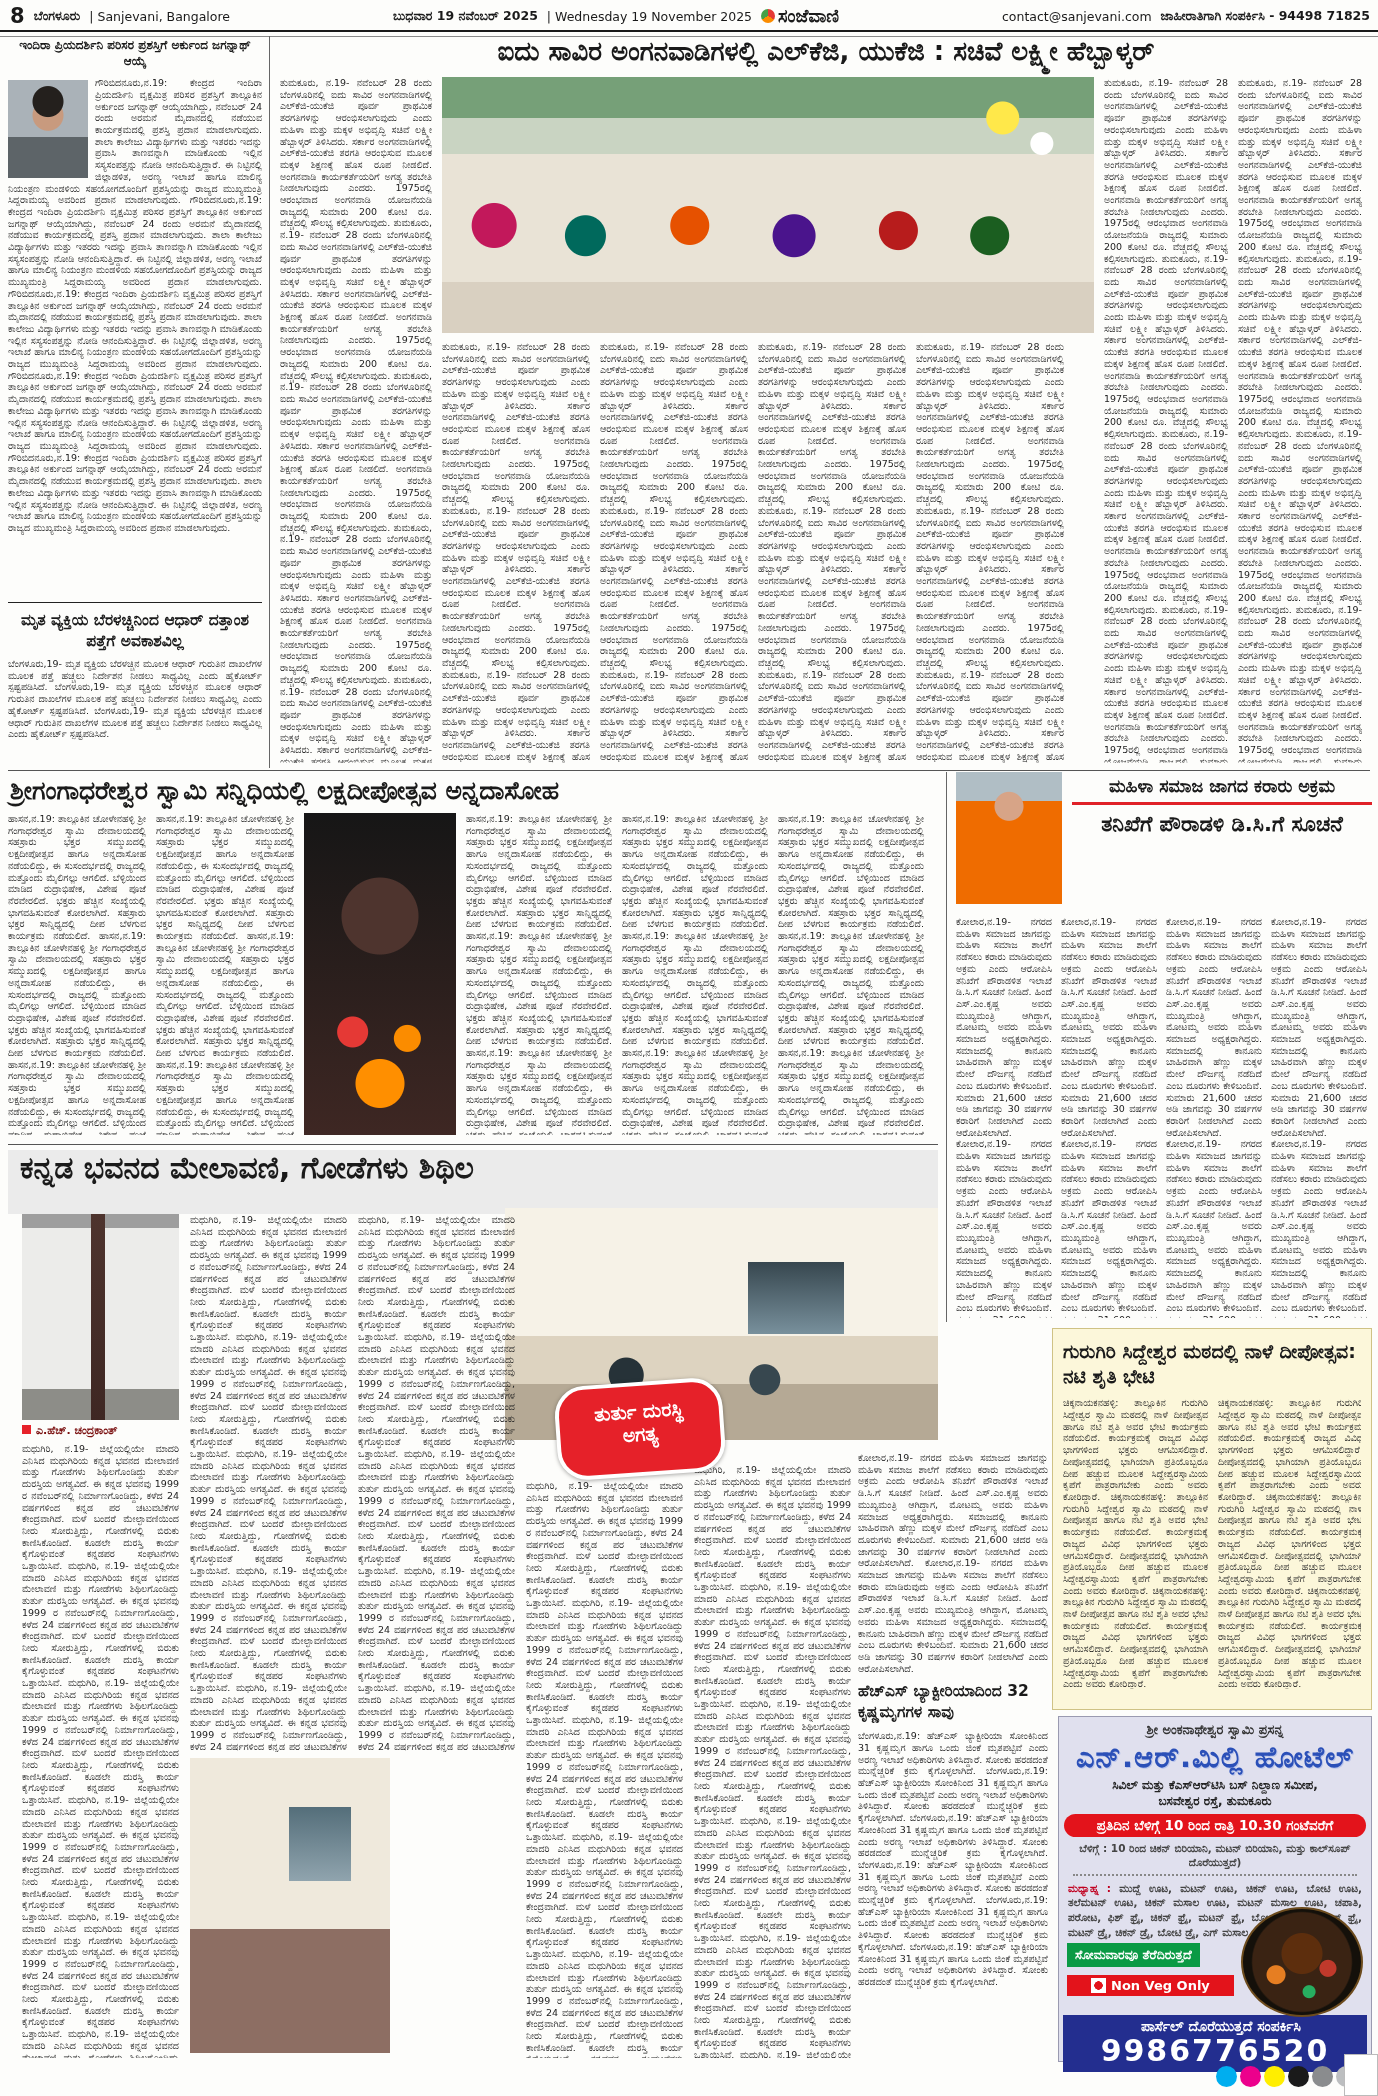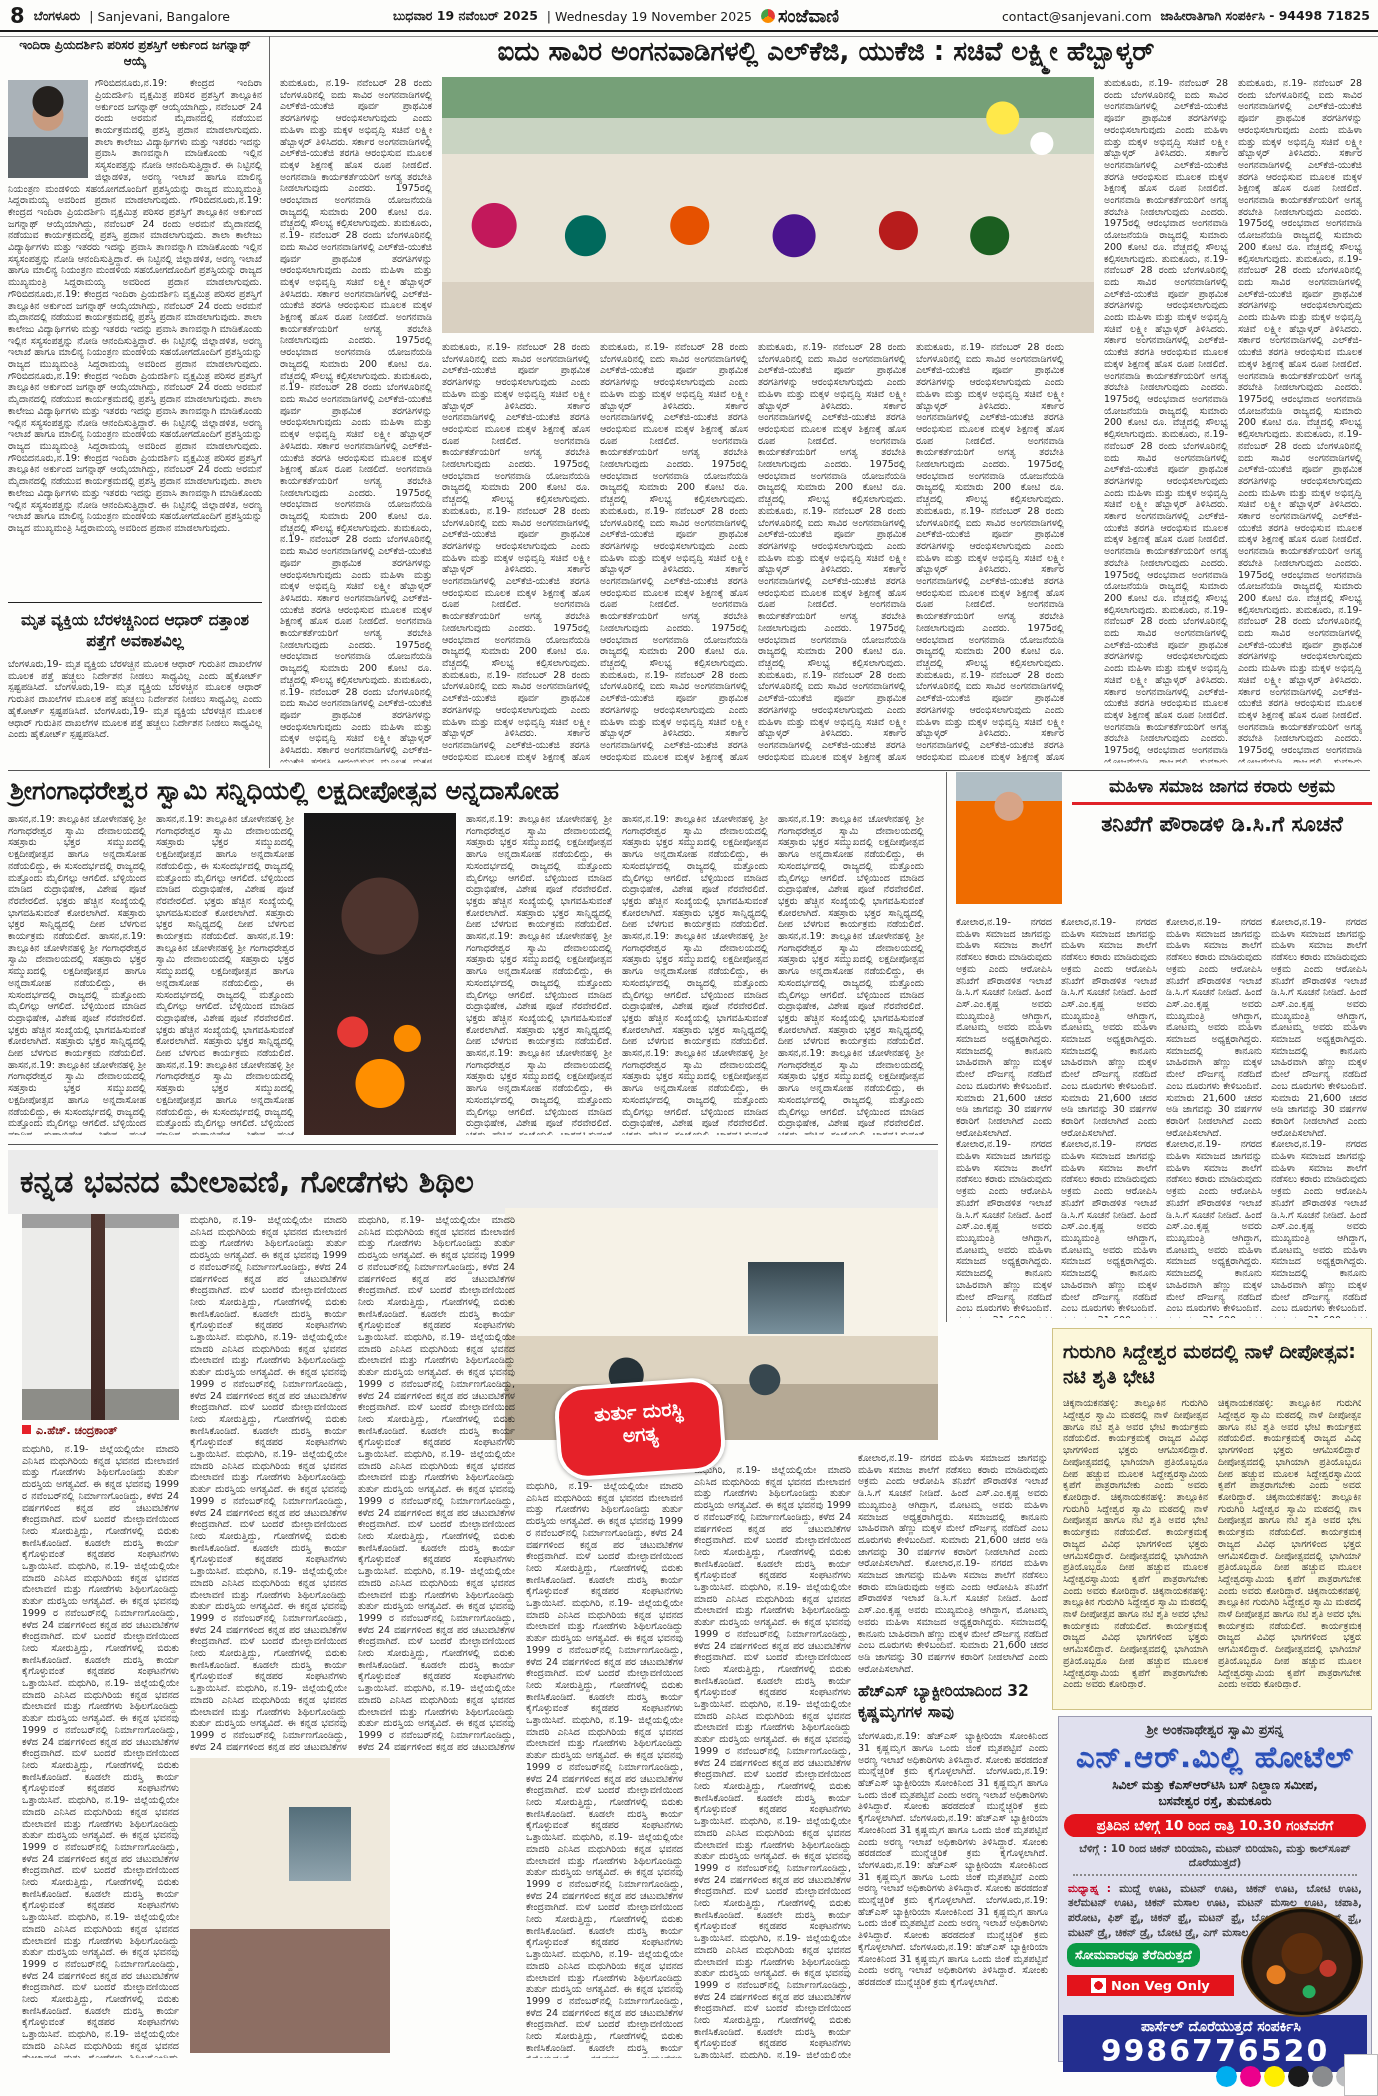--- a/index.html
+++ b/index.html
@@ -65,21 +65,21 @@
   .sadhuPhoto{position:absolute;left:0;top:0;width:106px;height:132px;
      background:radial-gradient(circle at 50% 26%,#d7a487 0 14px,transparent 15px),
         linear-gradient(180deg,#b0bec5 0 22%,#ef6c00 22% 100%);}
   .bandRTitles{margin-left:116px;text-align:center;}
   .hlMahila{font-size:17.5px;font-weight:800;padding:4px 0 5px;border-bottom:3px solid #e02128;}
   .shMahila{font-size:21px;font-weight:800;margin-top:7px;}
   .rowBandR{display:flex;gap:9px;height:402px;overflow:hidden;margin-top:2px;}
   .colD{width:96px;flex:none;overflow:hidden;}
   
   .hr2{position:absolute;left:8px;top:1144px;width:930px;height:1px;background:#555;}
-  .kbHead{position:absolute;left:8px;top:1150px;width:930px;height:64px;background:#ebebeb;display:flex;align-items:center;box-sizing:border-box;}
+  .kbHead{position:absolute;left:8px;top:1150px;width:930px;height:64px;background:#ebebeb;display:flex;align-items:flex-start;box-sizing:border-box;}
   .hlKB{font-size:30px;font-weight:800;padding-left:12px;}
   .interior1{position:absolute;left:505px;top:1208px;width:433px;height:232px;
      background:linear-gradient(#37474f,#78909c) 72% 34%/96px 72px no-repeat,
         radial-gradient(circle at 28% 72%,#263238 0 17px,transparent 18px),
         radial-gradient(circle at 60% 74%,#37474f 0 15px,transparent 16px),
         linear-gradient(180deg,#f6f2e7 0 55%,#ddd3c0 55% 76%,#b5a995 76%);}
   .badge{position:absolute;left:556px;top:1382px;width:160px;height:86px;z-index:6;
      background:#e62129;border:4px solid #fff;border-radius:30px;transform:rotate(-4deg);
      color:#fff;text-align:center;font-weight:800;box-shadow:0 1px 4px rgba(0,0,0,.35);}
   .badge .l1{font-size:19px;margin-top:14px;}
@@ -106,21 +106,21 @@
   .ad{position:absolute;left:1058px;top:1716px;width:314px;height:346px;background:#e0e0ee;border:1px solid #9a9ab0;box-sizing:border-box;text-align:center;}
   .adBless{font-size:13px;font-weight:700;margin-top:5px;color:#333;}
   .adName{font-size:29px;font-weight:800;color:#2b50b8;letter-spacing:1px;text-shadow:1px 1px 0 #b9c4ea;margin-top:2px;}
   .adAddr{font-size:12px;font-weight:700;color:#222;line-height:1.3;margin-top:3px;}
   .adTiming{background:#e3131b;color:#fff;font-weight:800;font-size:13.5px;border-radius:13px;margin:5px 5px 3px;padding:3px 0;}
   .adMorning{font-size:10.5px;font-weight:700;color:#444;padding:1px 8px;line-height:1.35;}
   .wavy{border-bottom:2px dotted #888;margin:3px 14px;}
   .adAfter{font-size:10.5px;font-weight:700;color:#444;text-align:justify;padding:2px 9px 0;line-height:1.4;}
   .adAfter .lbl{color:#c00020;}
   .adBottom{position:relative;height:74px;margin-top:2px;}
-  .openMon{position:absolute;left:8px;top:2px;background:#0a9a44;color:#fff;font-size:12.5px;font-weight:800;padding:4px 8px;border-radius:9px;}
+  .openMon{position:absolute;left:8px;top:2px;background:#0a9a44;color:#fff;font-size:12.5px;font-weight:800;padding:4px 8px;}
   .nonveg{position:absolute;left:8px;top:34px;background:#e3131b;color:#fff;font-size:13px;font-weight:800;padding:3px 24px;display:flex;align-items:center;gap:5px;}
   .nvicon{width:13px;height:13px;background:radial-gradient(circle,#e3131b 0 4px,#fff 4.5px);border:1px solid #fff;display:inline-block;}
   .foodPhoto{position:absolute;right:8px;top:-34px;width:118px;height:106px;border-radius:50%;border:2px solid #6d4c1e;
      background:radial-gradient(circle at 50% 42%,#5d2e0d 0 20px,transparent 21px),
         radial-gradient(circle at 28% 62%,#e67e22 0 9px,transparent 10px),
         radial-gradient(circle at 72% 56%,#c0392b 0 8px,transparent 9px),
         radial-gradient(circle at 56% 78%,#27ae60 0 6px,transparent 7px),
         radial-gradient(circle,#3a2313 62%,#14100a 64%);}
   .adPhone{background:#232e8f;color:#fff;margin:0 4px;padding:3px 0 5px;}
   .adPhone .t{font-size:14px;font-weight:800;margin-left:12px;}

